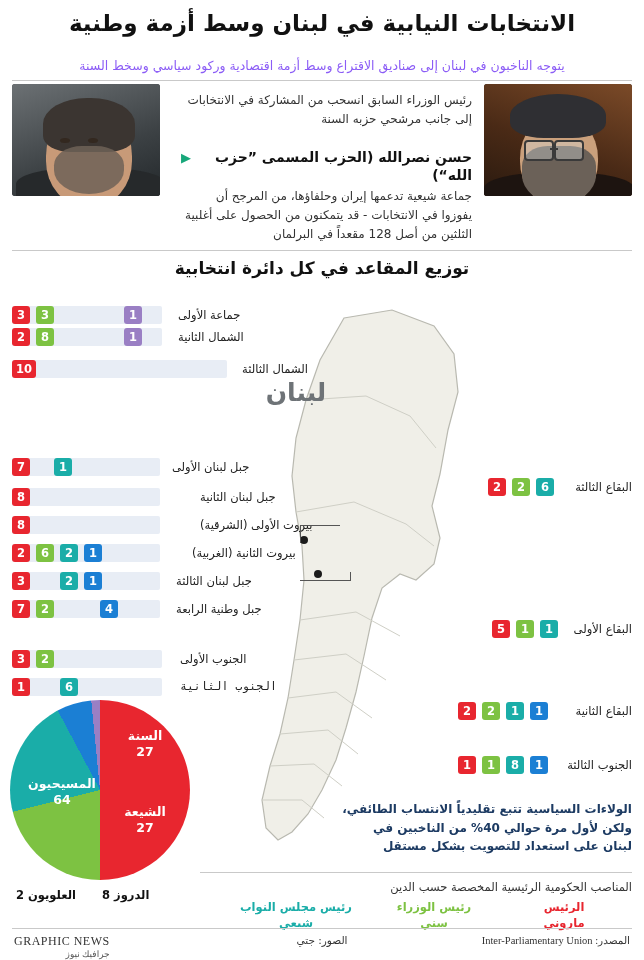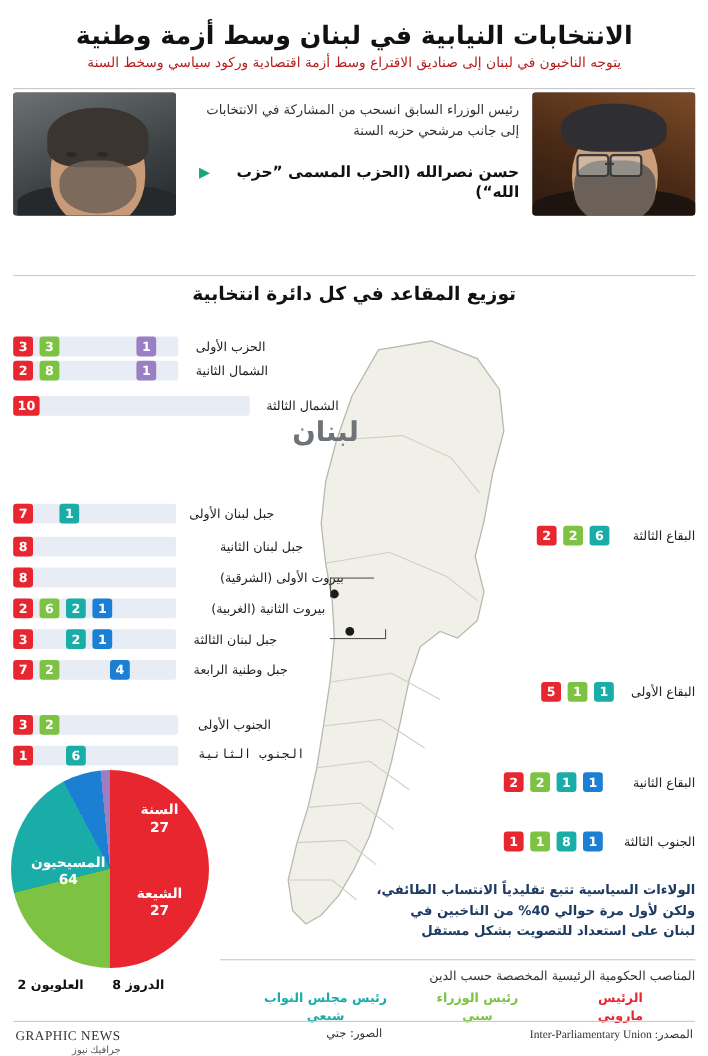--- a/index.html
+++ b/index.html
@@ -4,27 +4,27 @@
 <style>
   html,body{margin:0;padding:0;}
   body{
     width:644px;height:960px;position:relative;overflow:hidden;
     background:#ffffff;
     font-family:"DejaVu Sans","Liberation Sans",sans-serif;
     color:#2b2b2b;
   }
   .rule{position:absolute;left:12px;right:12px;height:1px;background:#c9c9c9;}
   
-  #header{position:absolute;top:10px;left:0;width:644px;}
+  #header{position:absolute;top:0;left:0;width:644px;}
   #title{
     text-align:center;font-size:23px;font-weight:bold;color:#111;
     margin-top:10px;letter-spacing:0;
   }
   #subtitle{
-    text-align:center;font-size:12.5px;color:#b91c1c;margin-top:3px;
+    text-align:center;font-size:12.5px;color:#8b5cf6;margin-top:22px;
   }
   
   .portrait{position:absolute;width:148px;height:112px;overflow:hidden;border-radius:3px;}
   #portrait-left{left:12px;top:84px;background:#3a3d3f;}
   #portrait-right{right:12px;top:84px;background:#2c1b12;}
   .face{position:absolute;border-radius:50%;}
   
   #pl-bg{position:absolute;inset:0;background:linear-gradient(160deg,#6c7174 0%,#3c4144 60%,#23282b 100%);}
   #pl-head{width:86px;height:100px;left:34px;top:22px;background:#c89a78;border-radius:50% 50% 45% 45%;}
   #pl-hair{width:92px;height:54px;left:31px;top:14px;background:#3b3531;border-radius:48% 48% 30% 30%;}
@@ -130,20 +130,21 @@
 
 <div id="cand1" class="cand">
   <div class="cand-body">رئيس الوزراء السابق انسحب من المشاركة في الانتخابات إلى جانب مرشحي حزبه السنة</div>
 </div>
 
 <div id="cand2" class="cand">
   <div class="cand-name">
     <span class="tri-left">▶</span>
     <span>حسن نصرالله (الحزب المسمى ”حزب الله“)</span>
   </div>
+  <div class="cand-body">جماعة شيعية تدعمها إيران وحلفاؤها، من المرجح أن يفوزوا في الانتخابات - قد يتمكنون من الحصول على أغلبية الثلثين من أصل 128 مقعداً في البرلمان</div>
 </div>
 
 <div class="rule" style="top:250px;"></div>
 
 <div id="seats-title">توزيع المقاعد في كل دائرة انتخابية</div>
 
 <div id="map">
   <svg width="436" height="600" viewBox="0 0 436 600">
 
     <g>
@@ -168,21 +169,21 @@
     </g>
   </svg>
 </div>
 <div id="map-label">لبنان</div>
 
 <div class="row" style="left:12px;top:306px;width:330px;">
   <div class="band" style="width:150px;"></div>
   <div class="chip" style="left:0;background:#e8262f;">3</div>
   <div class="chip" style="left:24px;background:#7dc242;">3</div>
   <div class="chip" style="left:112px;background:#9a7fc4;">1</div>
-  <div class="rowlabel" style="left:166px;">الحزب الأولى</div>
+  <div class="rowlabel" style="left:166px;">جماعة الأولى</div>
 </div>
 
 <div class="row" style="left:12px;top:328px;width:330px;">
   <div class="band" style="width:150px;"></div>
   <div class="chip" style="left:0;background:#e8262f;">2</div>
   <div class="chip" style="left:24px;background:#7dc242;">8</div>
   <div class="chip" style="left:112px;background:#9a7fc4;">1</div>
   <div class="rowlabel" style="left:166px;">الشمال الثانية</div>
 </div>
 

